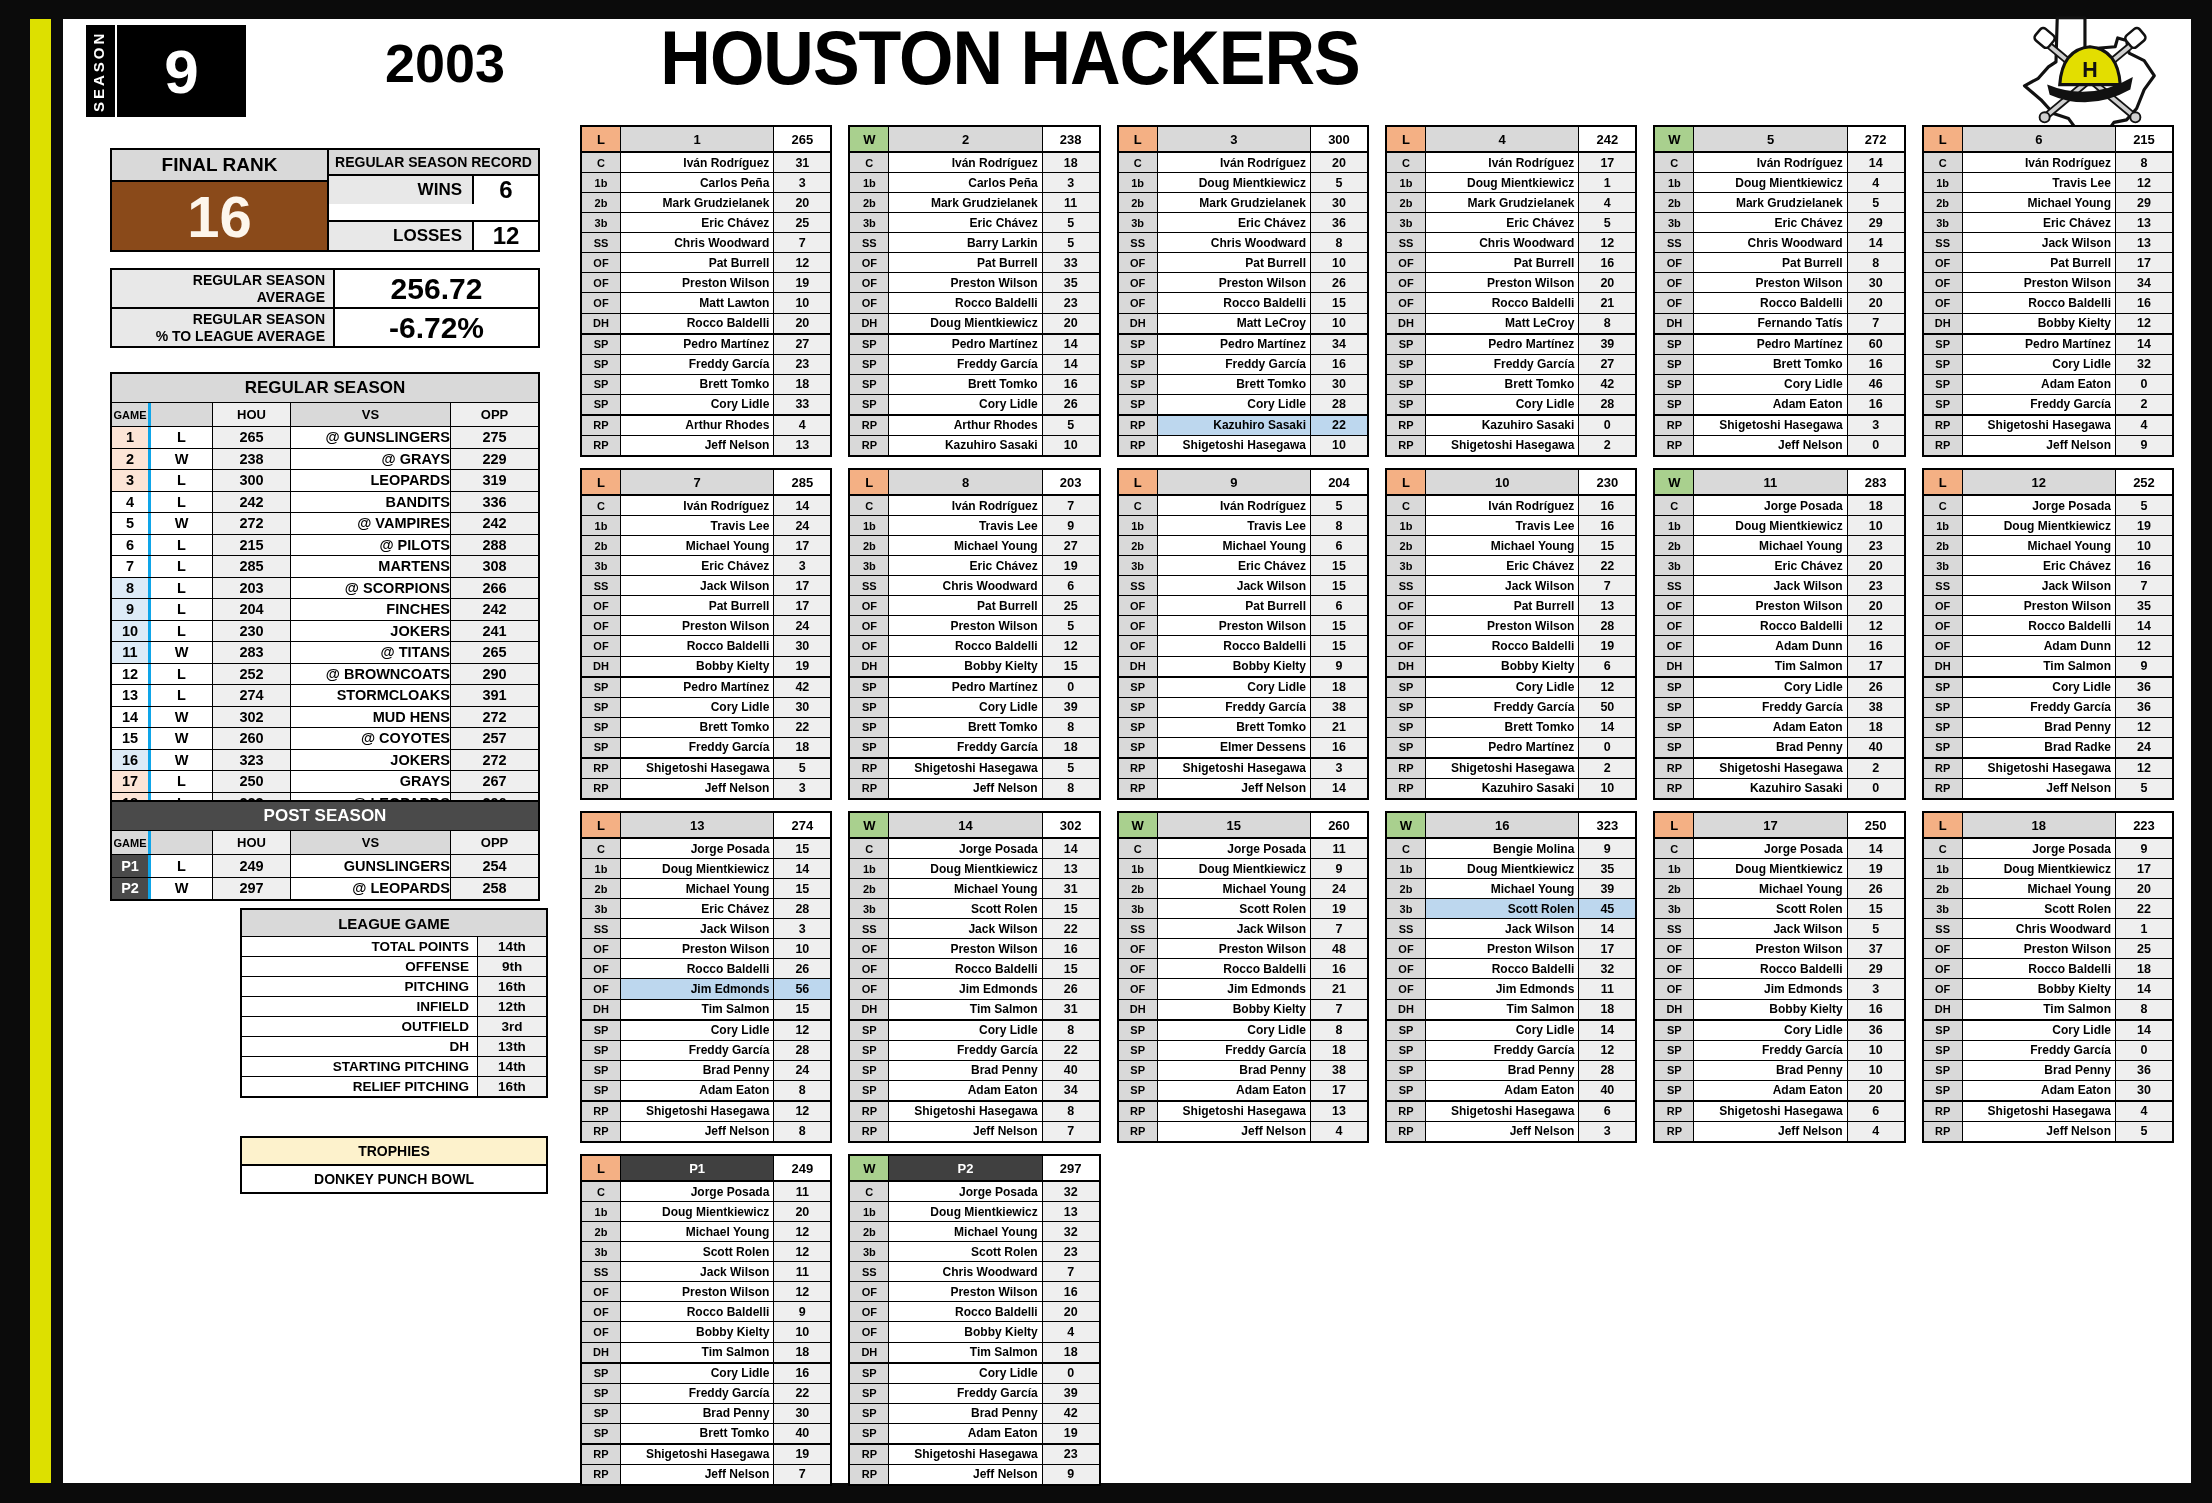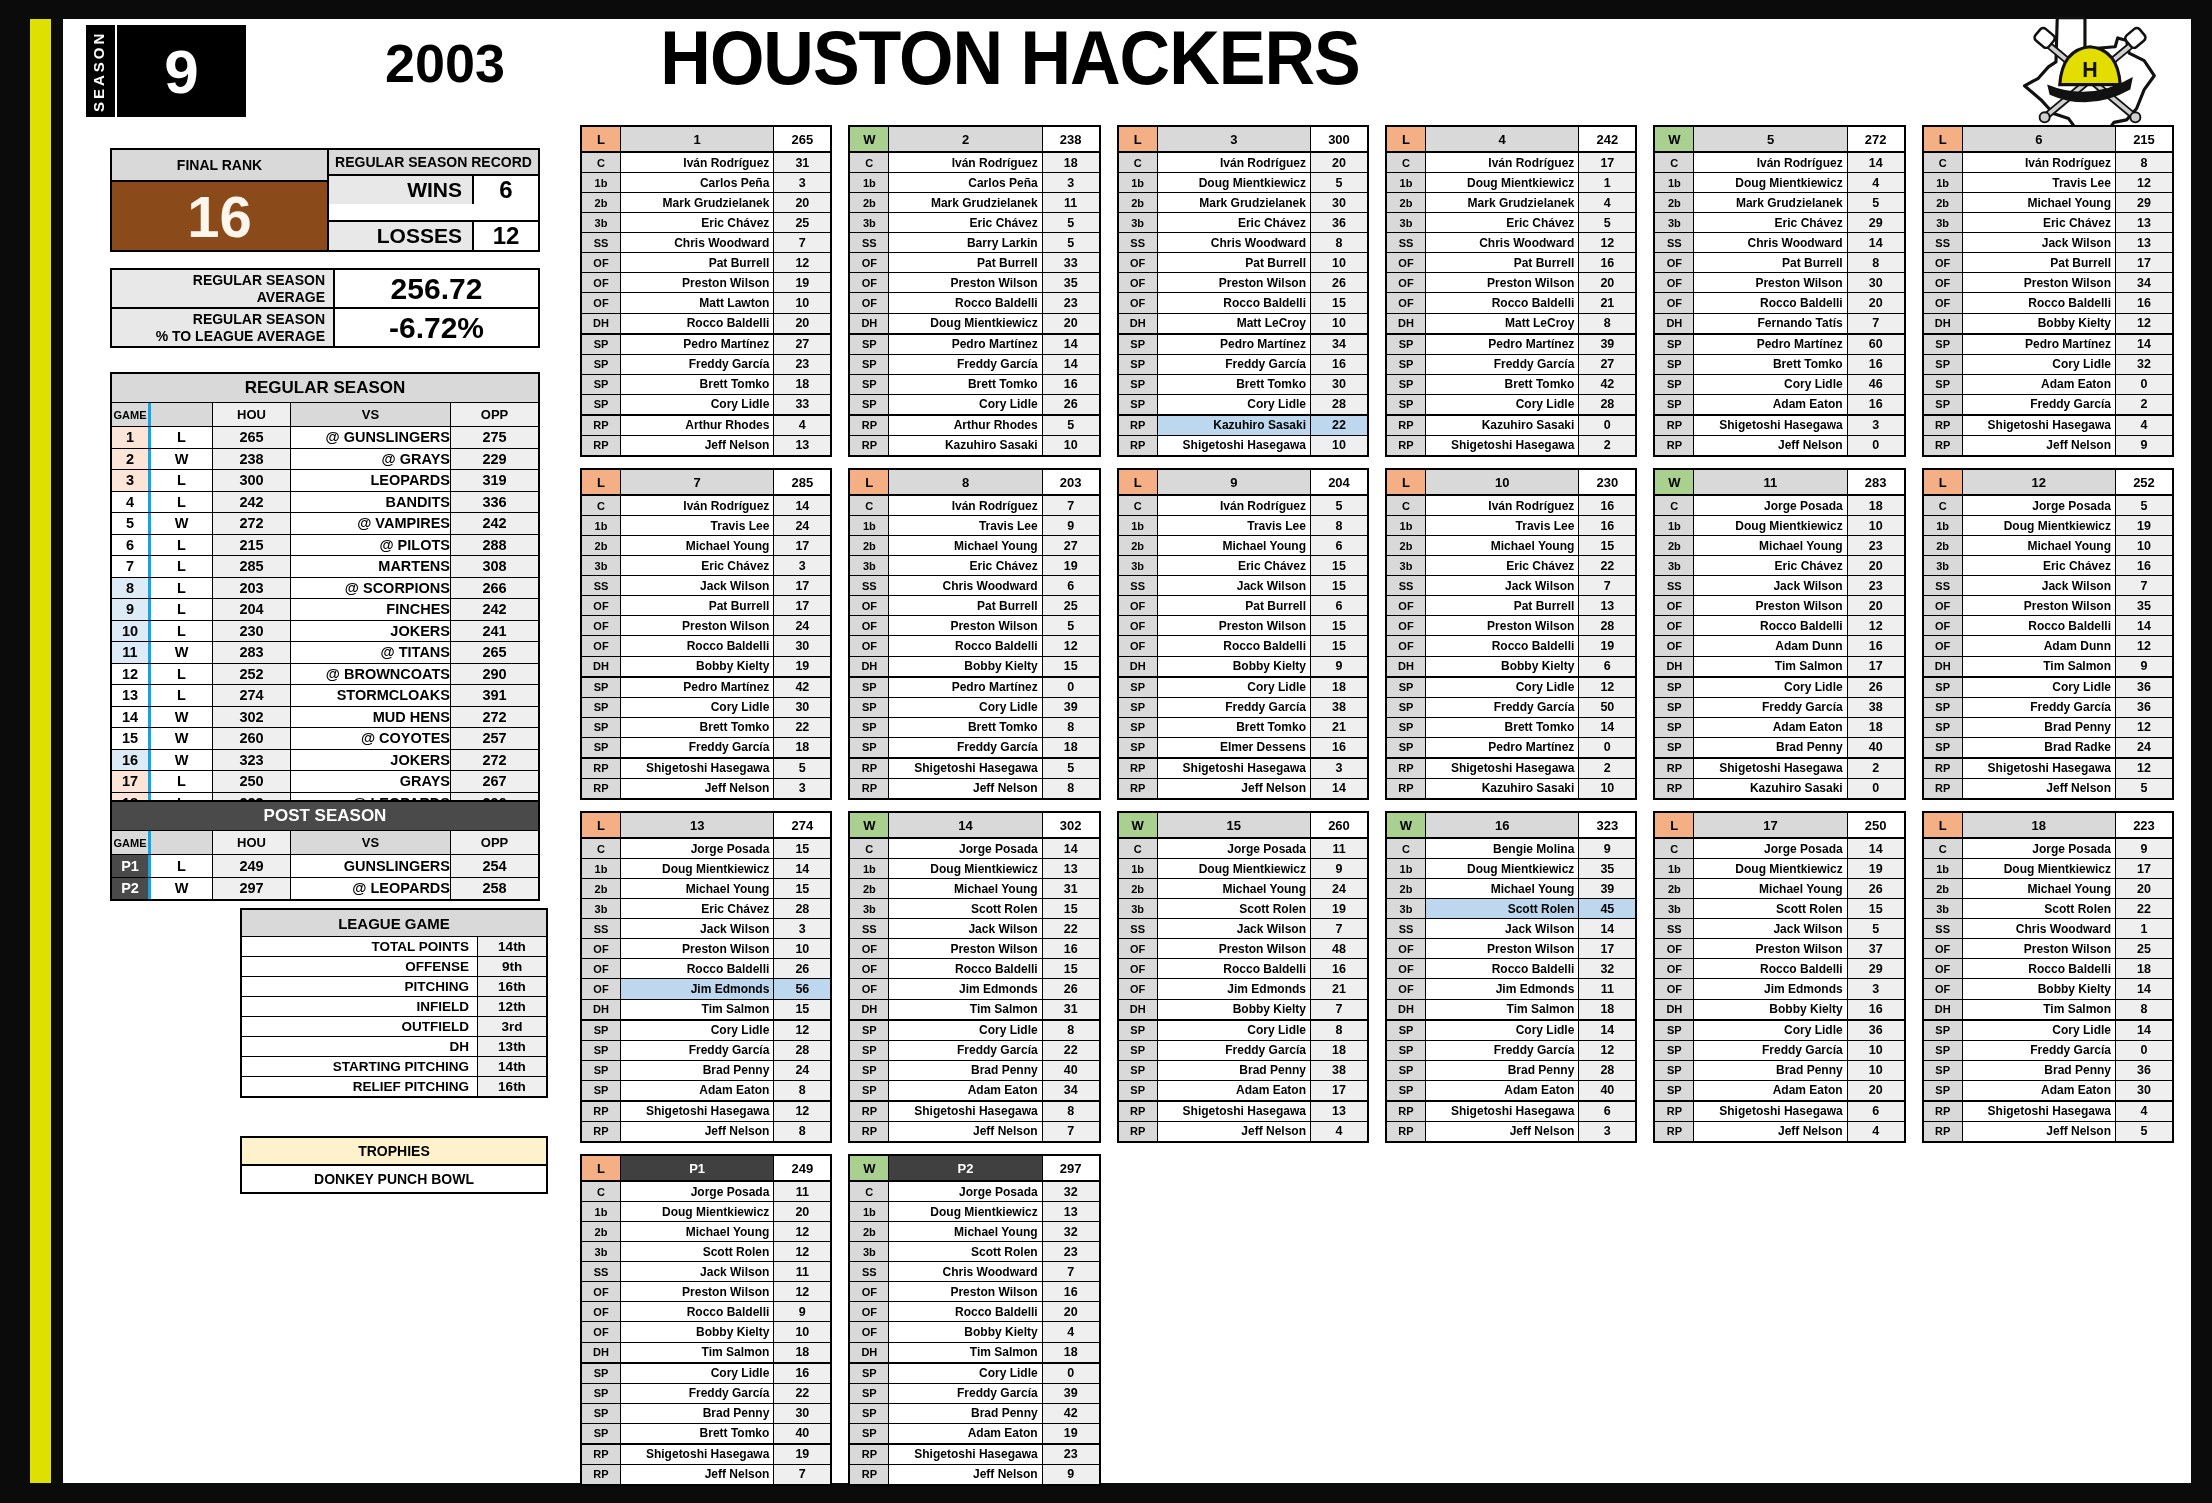--- a/index.html
+++ b/index.html
@@ -24,27 +24,27 @@
   .logo{position:absolute;left:2012px;top:14px;}
 
   
   .abs{position:absolute;}
   .cell{display:flex;align-items:center;justify-content:center;overflow:hidden;white-space:nowrap;}
   .t-outer{border:2px solid #000;box-sizing:border-box;background:#fff;}
 
   
   .fr{left:110px;top:148px;width:430px;height:104px;display:flex;}
   .fr-left{width:215px;display:flex;flex-direction:column;border-right:2px solid #000;}
-  .fr-head{height:30px;background:#d9d9d9;font-size:14px;border-bottom:2px solid #000;}
+  .fr-head{height:30px;background:#d9d9d9;font-size:19px;border-bottom:2px solid #000;}
   .fr-rank{flex:1;background:#8a4a1a;color:#fdf6ec;font-size:58px;}
   .fr-right{flex:1;display:flex;flex-direction:column;}
   .rec-head{height:30px;background:#d9d9d9;font-size:14px;border-bottom:2px solid #000;}
   .rec-row{flex:1;display:flex;}
   .rec-row + .rec-row{border-top:2px solid #000;margin-top:16px;}
-  .rec-label{flex:1;background:#e8e8e8;justify-content:flex-end;padding-right:10px;font-size:21px;}
+  .rec-label{flex:1;background:#e8e8e8;justify-content:flex-end;padding-right:10px;font-size:17px;}
   .rec-val{width:64px;background:#fff;border-left:2px solid #000;font-size:24px;}
 
   
   .avg{left:110px;top:268px;width:430px;height:80px;display:flex;flex-direction:column;}
   .avg-row{flex:1;display:flex;}
   .avg-row + .avg-row{border-top:2px solid #000;}
   .avg-label{width:213px;background:#e8e8e8;border-right:2px solid #000;display:flex;flex-direction:column;
              align-items:flex-end;justify-content:center;padding-right:8px;font-size:14px;line-height:1.15;}
   .avg-val{flex:1;background:#fff;display:flex;align-items:center;justify-content:center;font-size:30px;}
 

